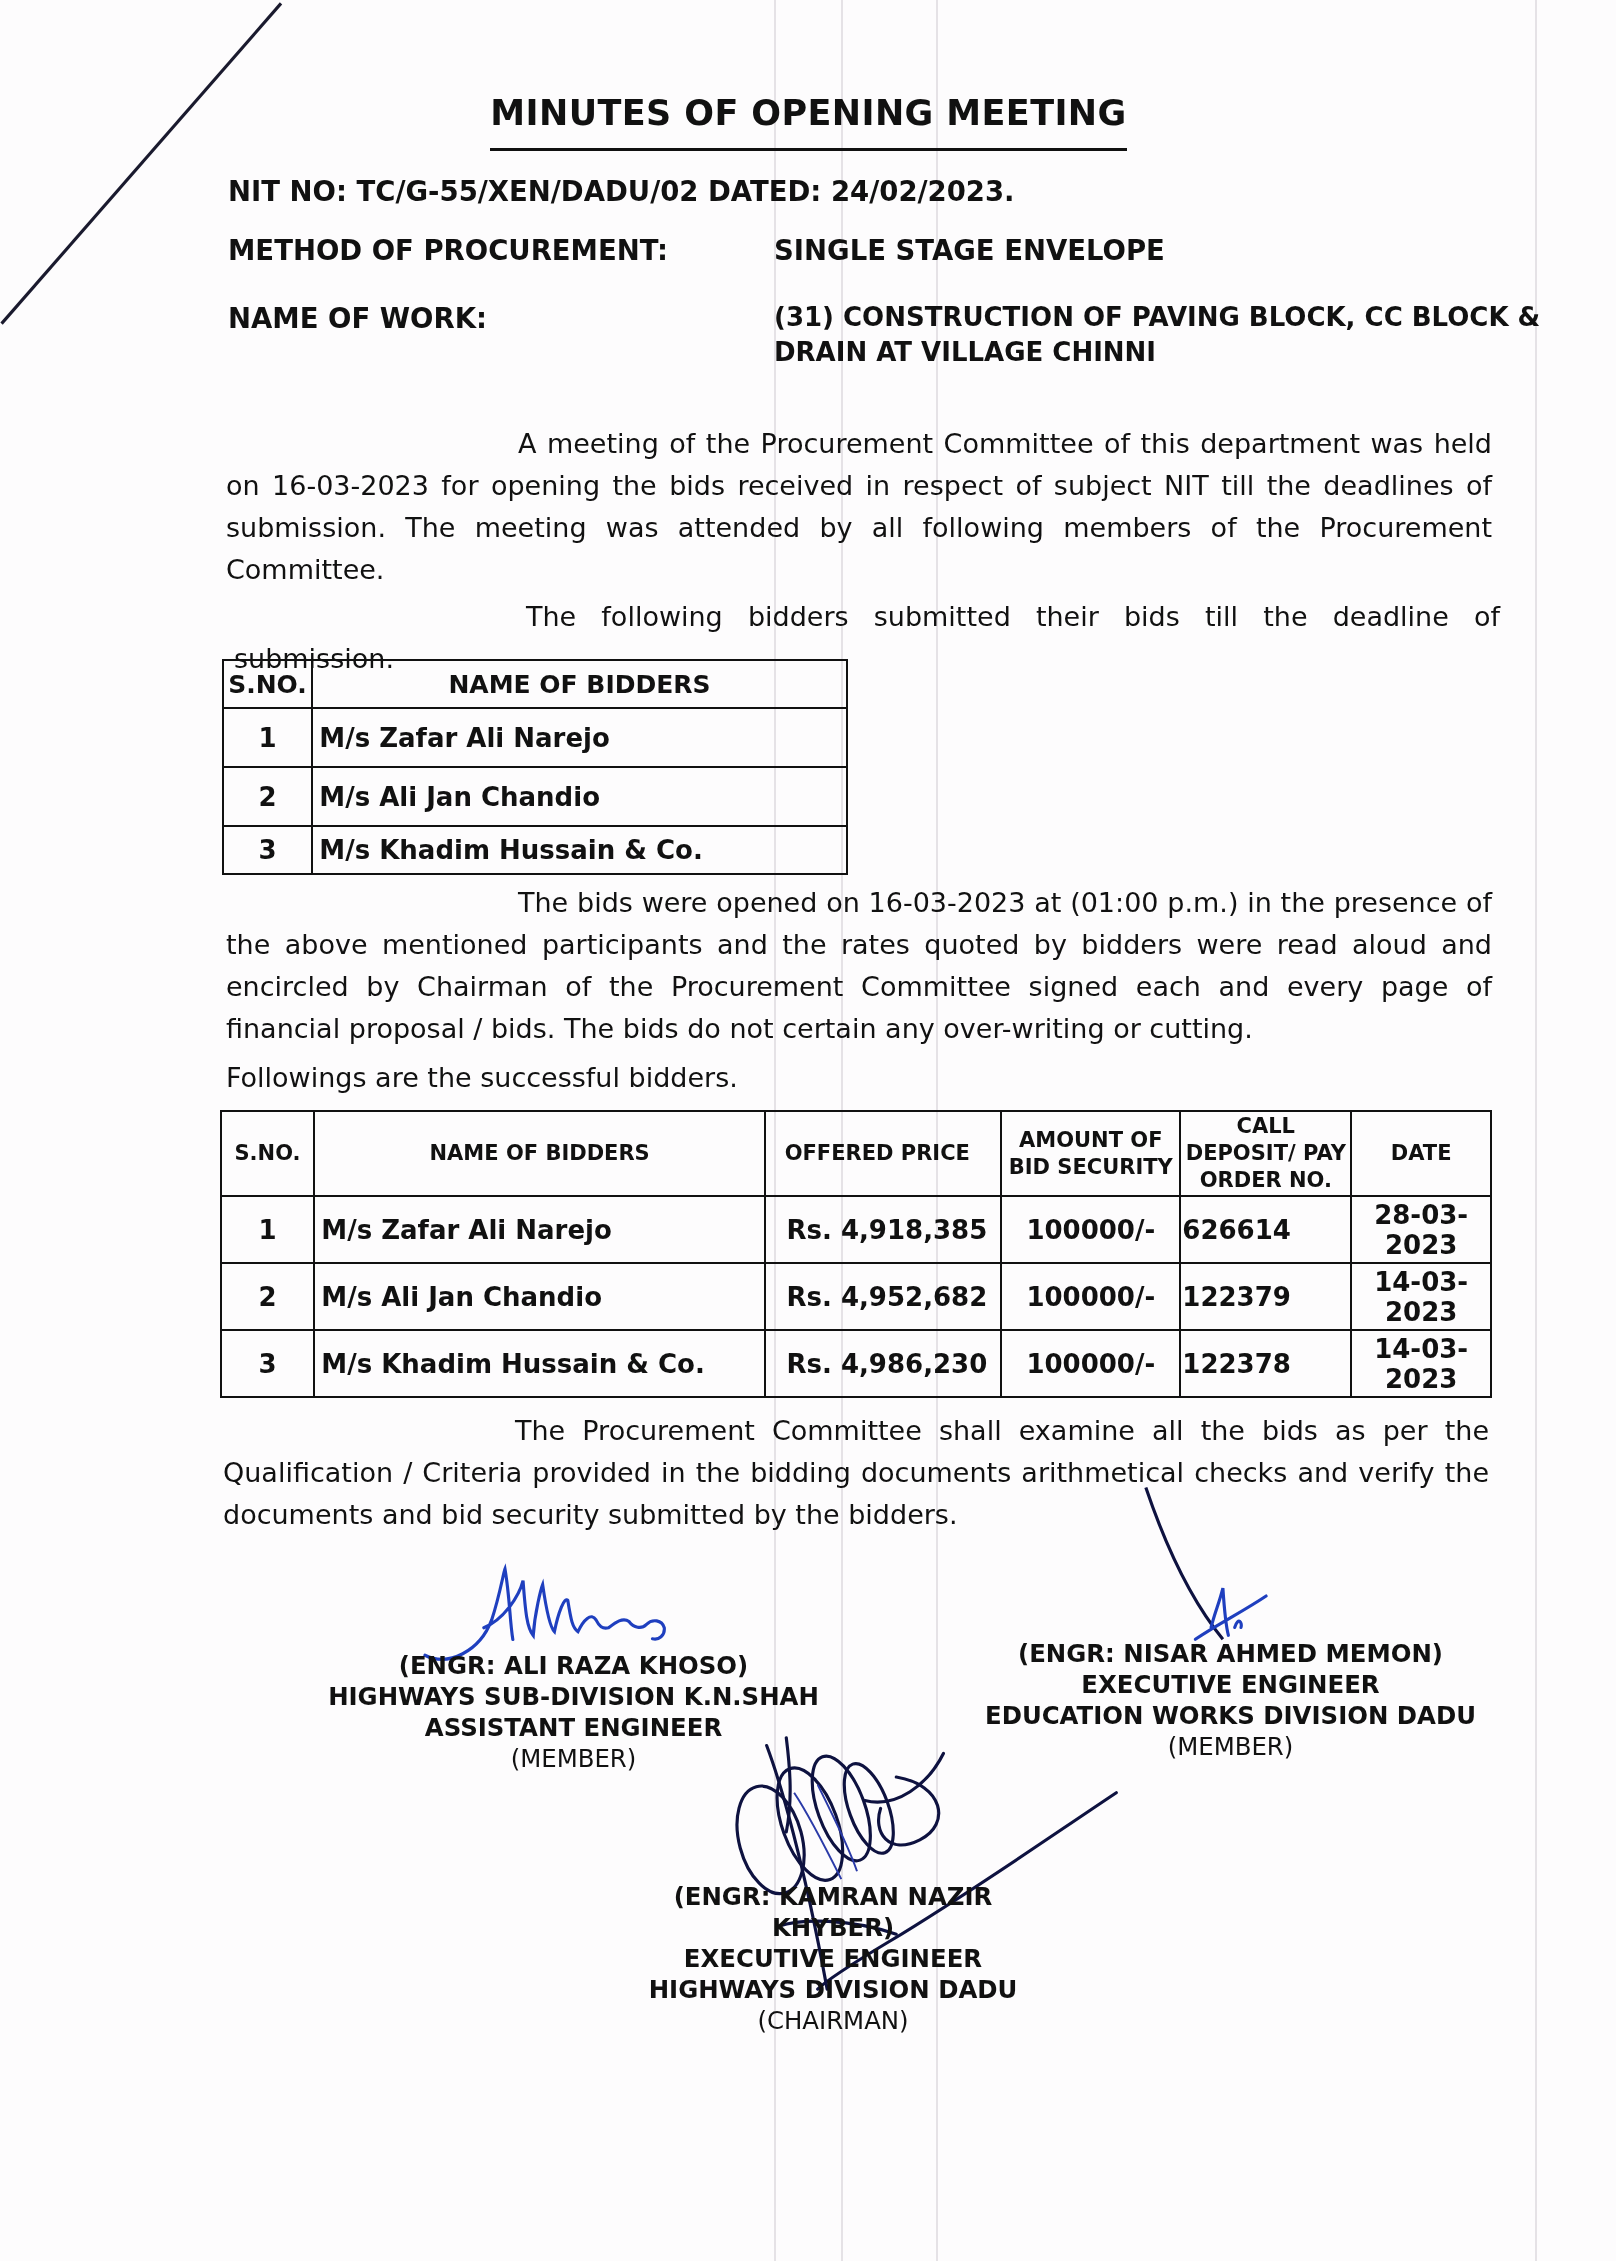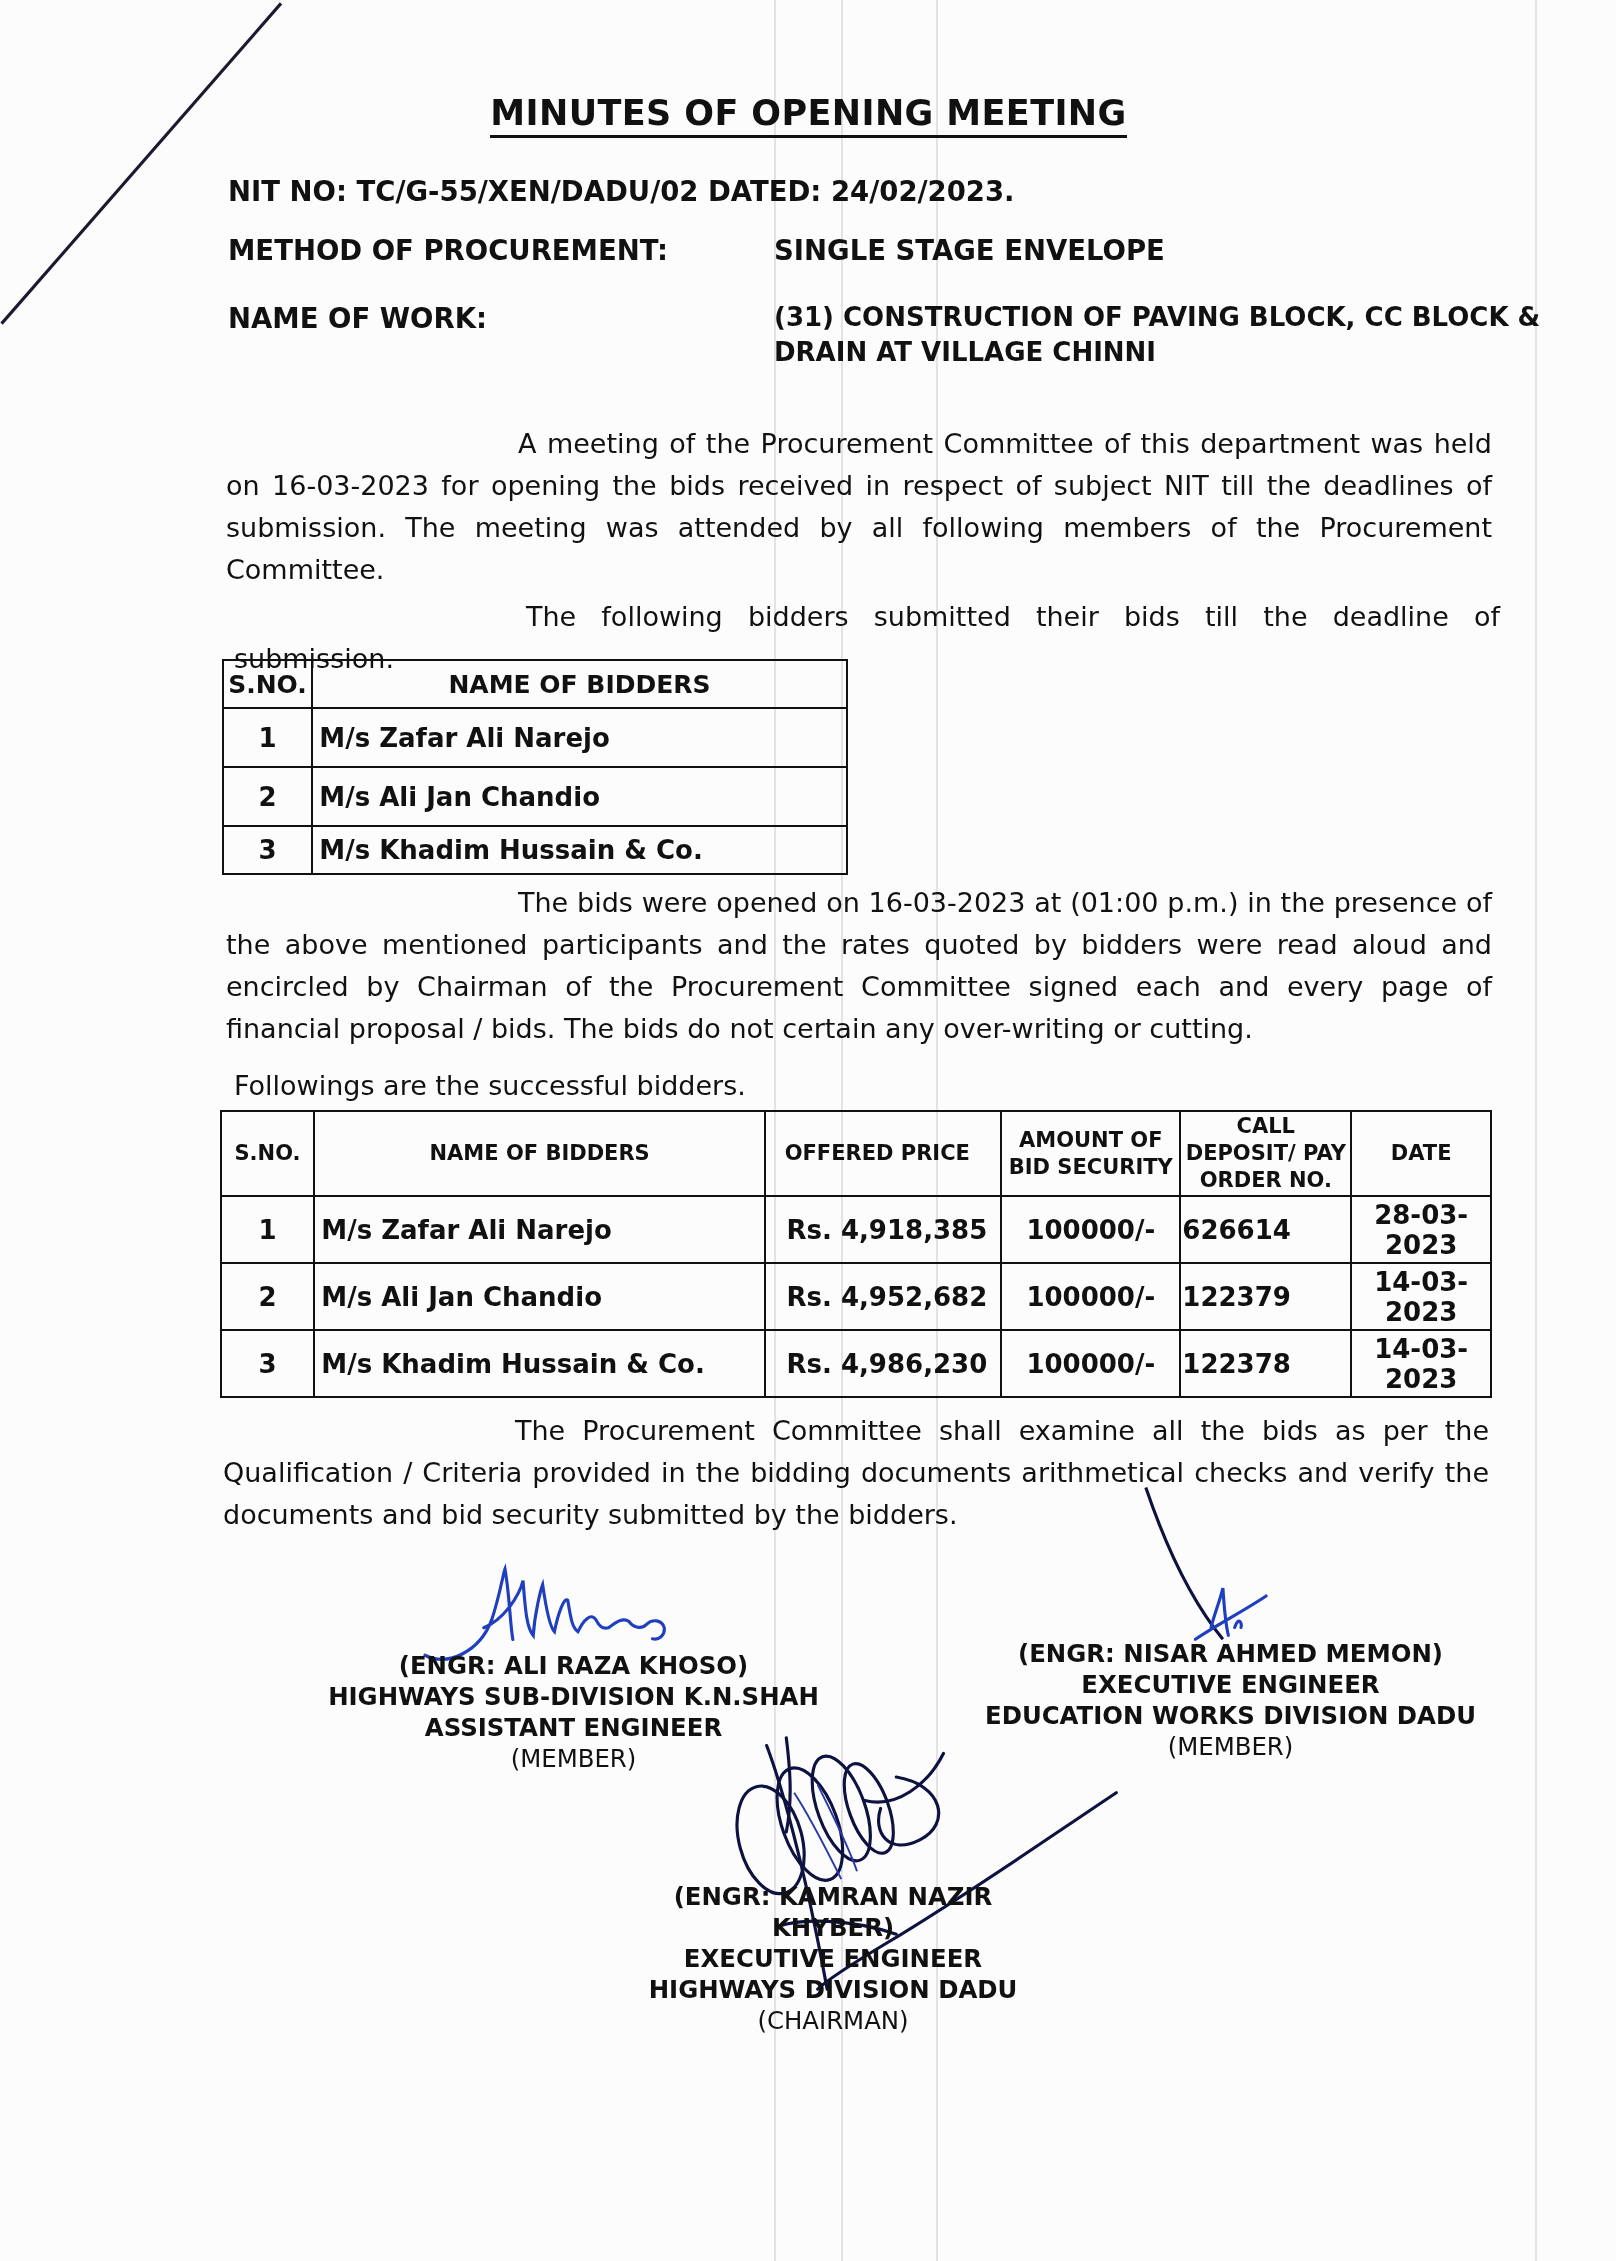--- a/index.html
+++ b/index.html
@@ -7,21 +7,21 @@
     width:1617px; height:2261px; position:relative; overflow:hidden;
     background:#fdfcfd; color:#111;
     font-family:"DejaVu Sans", "Liberation Sans", sans-serif;
   }
   .abs { position:absolute; }
   .fold { position:absolute; top:0; bottom:0; width:1.6px; background:rgba(120,110,130,0.18); }
   .title {
     left:0; width:1617px; top:93px; text-align:center;
     font-size:35px; font-weight:bold; letter-spacing:0.4px;
   }
-  .title span { border-bottom:3.1px solid #111; padding-bottom:2px; }
+  .title span { border-bottom:3.1px solid #111; padding-bottom:15px; }
   .lbl { font-size:27.5px; font-weight:bold; }
   .val { font-size:27.5px; font-weight:bold; text-decoration-thickness:2.4px; text-underline-offset:4.7px; }
   .para {
     font-size:27px; line-height:42px; text-align:justify; text-align-last:left;
     left:226px; width:1266px;
   }
   .indent { text-indent:292px; }
   table { border-collapse:collapse; position:absolute; }
   td, th { border:2.4px solid #111; font-weight:bold; }
   .t1 { left:222px; top:659px; width:626px; font-size:26px; }
@@ -88,21 +88,21 @@
       <td class="nm">M/s Ali Jan Chandio</td>
     </tr>
     <tr>
       <td class="sno" style="height:44px;">3</td>
       <td class="nm" style="height:44px;">M/s Khadim Hussain &amp; Co.</td>
     </tr>
   </tbody>
 </table>
 
 <p class="abs para indent" style="top:882px;margin:0;">The bids were opened on 16-03-2023 at (01:00 p.m.) in the presence of the above mentioned participants and the rates quoted by bidders were read aloud and encircled by Chairman of the Procurement Committee signed each and every page of financial proposal / bids. The bids do not certain any over-writing or cutting.</p>
-<p class="abs para" style="top:1057px;margin:8px;">Followings are the successful bidders.</p>
+<p class="abs para" style="top:1057px;margin:0;">Followings are the successful bidders.</p>
 
 <table class="t2">
   <thead>
     <tr>
       <th class="c0">S.NO.</th>
       <th class="c1">NAME OF BIDDERS</th>
       <th class="c2" style="text-align:center;">OFFERED PRICE</th>
       <th class="c3">AMOUNT OF BID SECURITY</th>
       <th class="c4">CALL DEPOSIT/ PAY ORDER NO.</th>
       <th class="c5">DATE</th>

